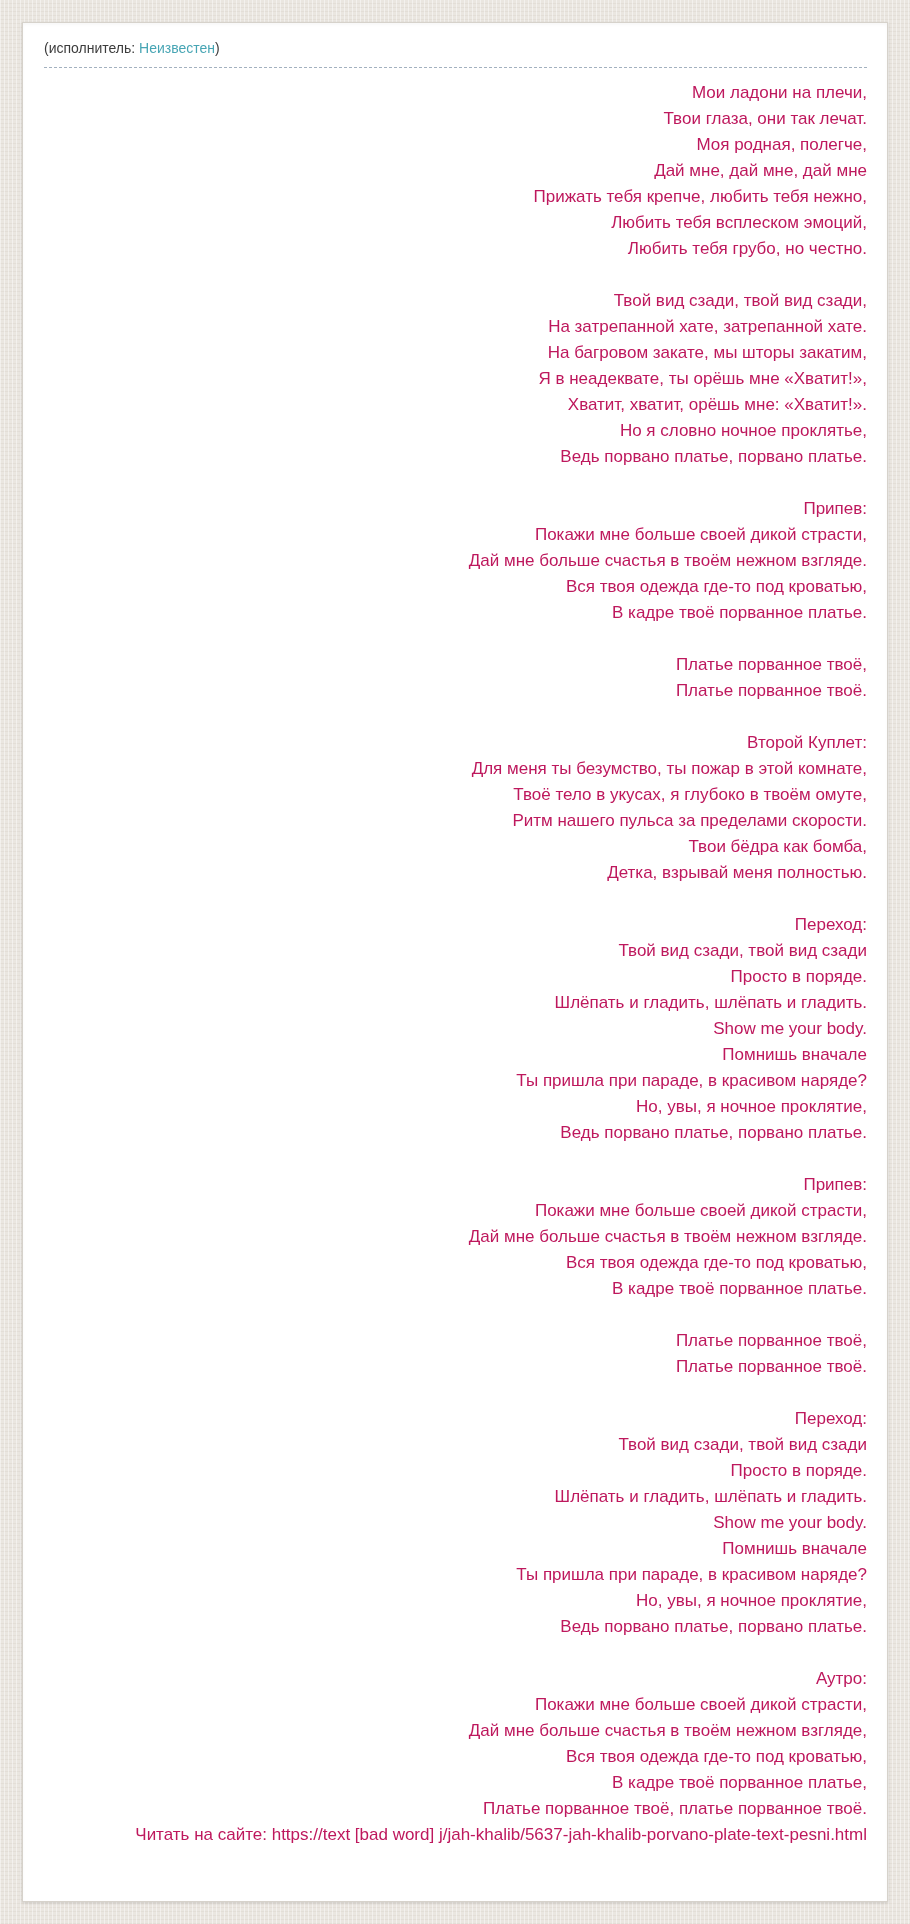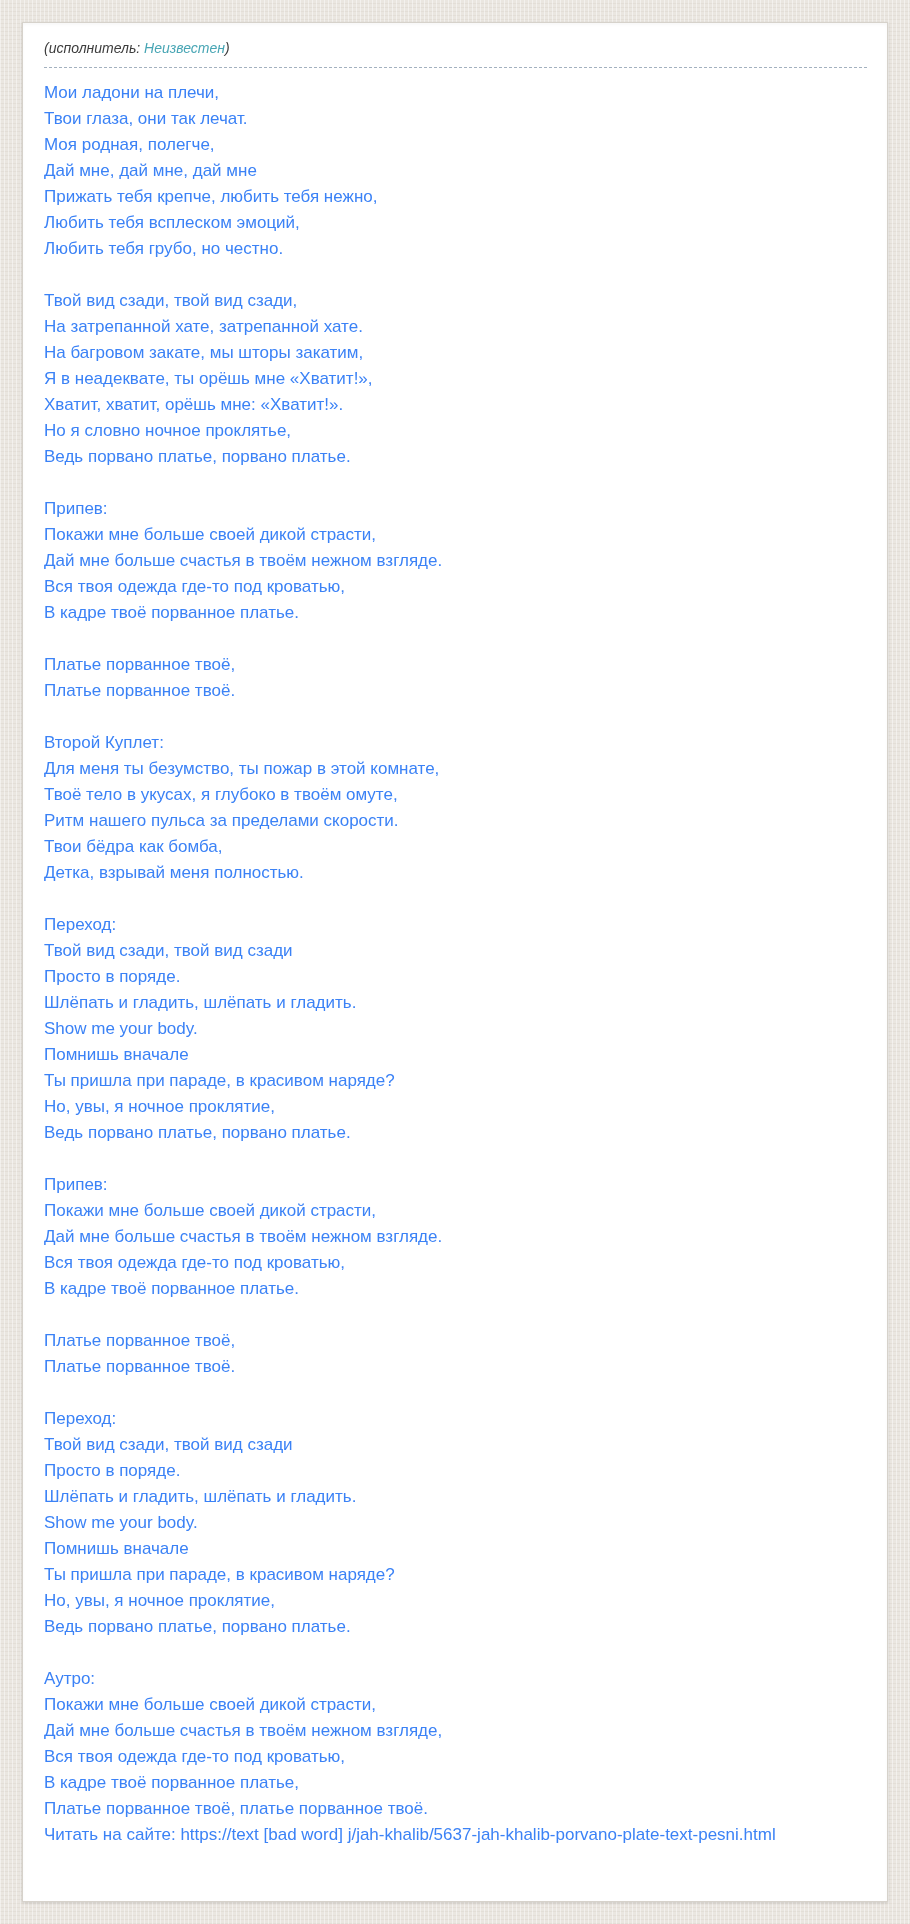--- a/index.html
+++ b/index.html
@@ -34,34 +34,34 @@
     line-height: 26px;
     font-weight: normal;
     color: #d03b69;
   }
   .artist-line {
     font-size: 14px;
     line-height: 18px;
     color: #3c3c3c;
     padding: 2px 0 10px 0;
     border-bottom: 1px dashed #a3b1bf;
-    font-style: italic;
   }
   .artist-line a {
     color: #47a5b4;
     text-decoration: none;
     cursor: pointer;
   }
   .lyrics {
     margin-top: 12px;
     font-size: 17px;
     line-height: 26px;
-    color: #3b82f6;
+    color: #be185d;
     white-space: pre;
     overflow: visible;
+    text-align: right;
   }
 </style>
 </head>
 <body>
 
 <div class="card">
 
   <div class="artist-line">
     <span>(исполнитель: </span><a href="#">Неизвестен</a><span>)</span>
   </div>

